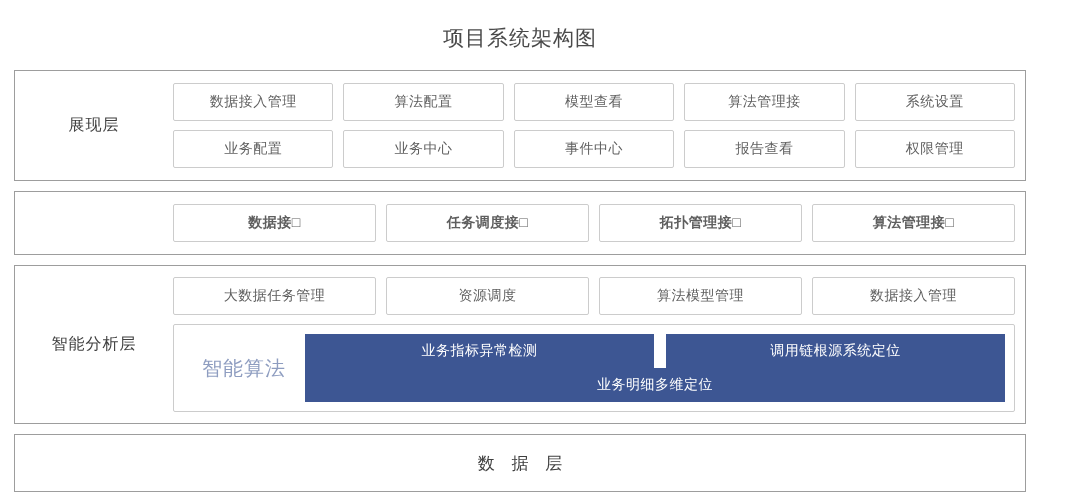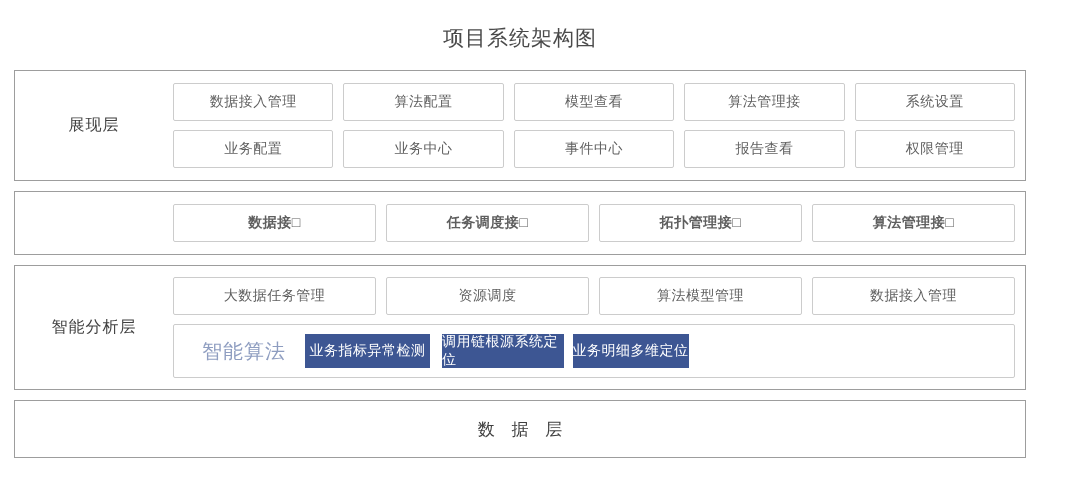--- a/index.html
+++ b/index.html
@@ -109,22 +109,22 @@
     display: flex;
     align-items: center;
     justify-content: center;
     font-size: 20px;
     color: #8e9dc0;
     letter-spacing: 1px;
   }
   .algo-grid {
     flex: 1;
     display: flex;
-    flex-direction: row;
-    gap: 9px;
+    flex-direction: column;
+    gap: 0;
   }
   .algo-row {
     display: flex;
     gap: 12px;
   }
   .algo-box {
     background: #3d5693;
     color: #ffffff;
     font-size: 14px;
     letter-spacing: 0.5px;

